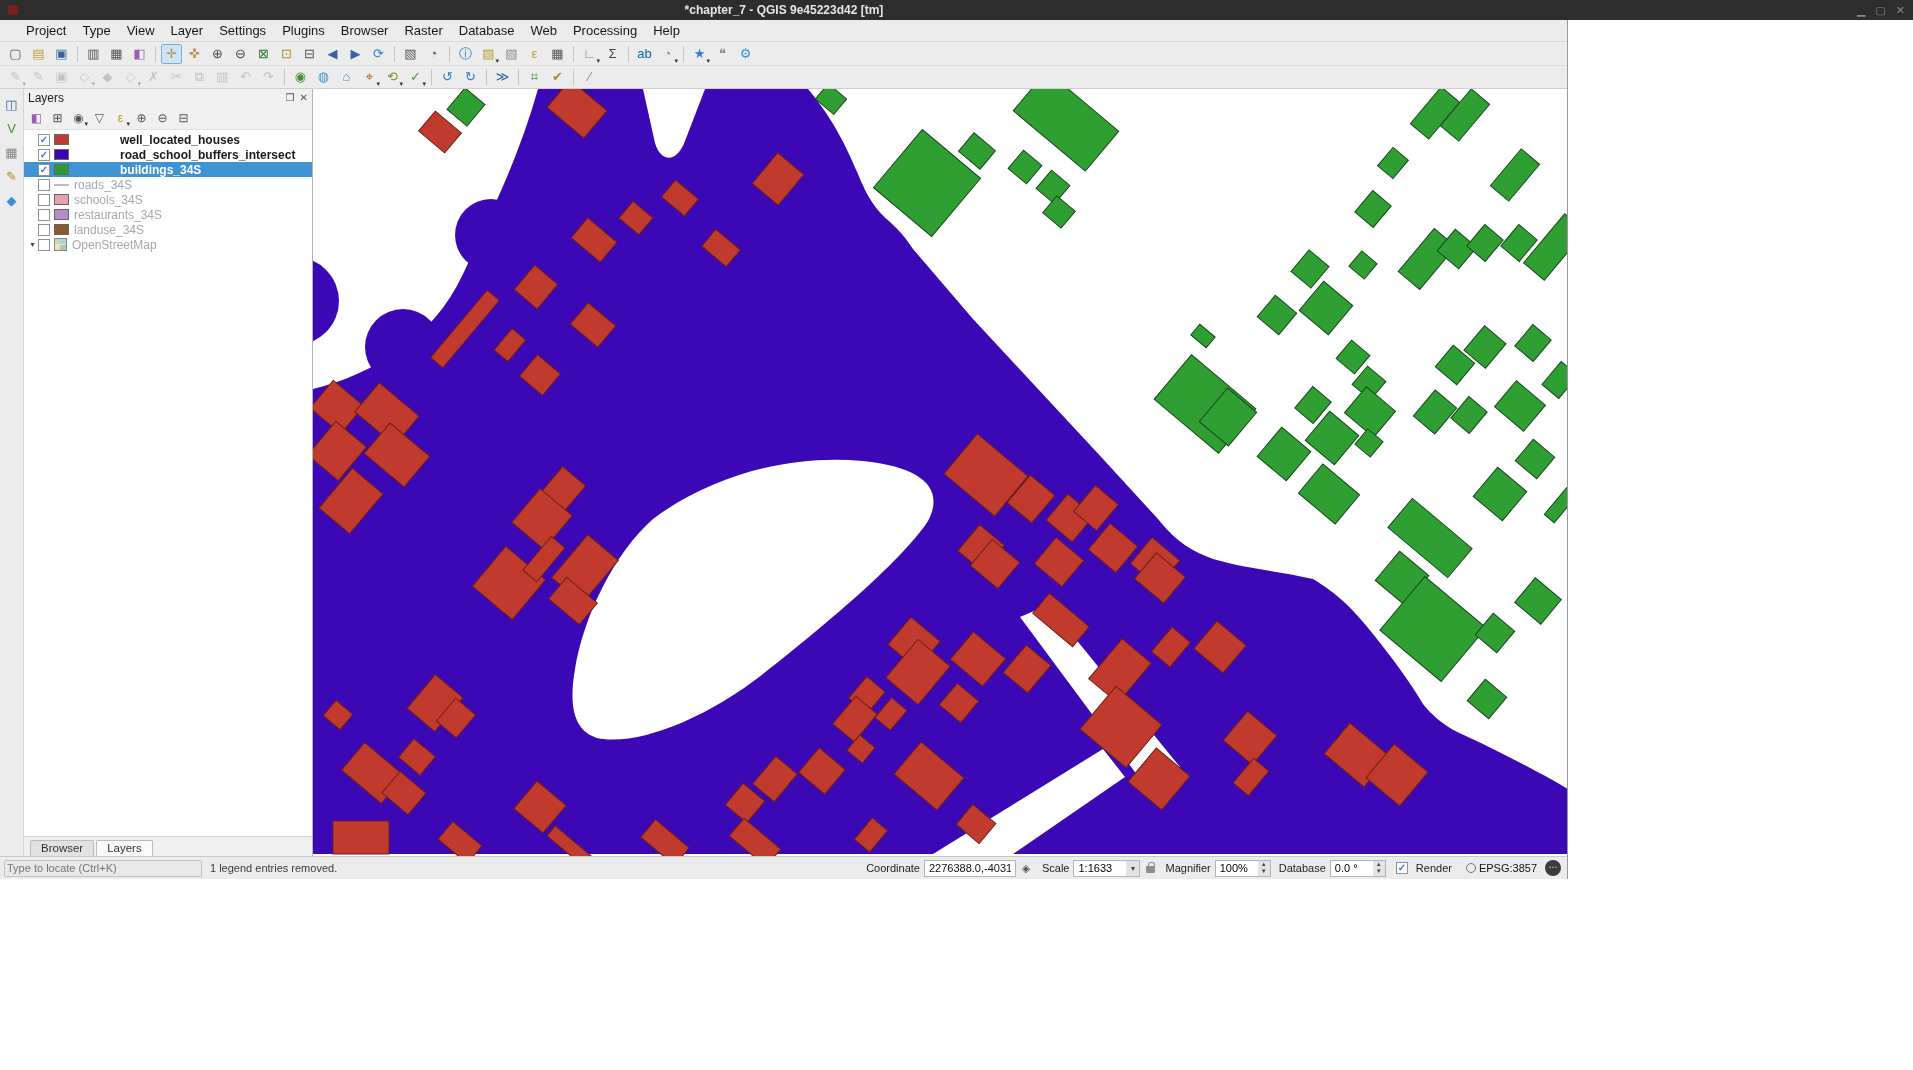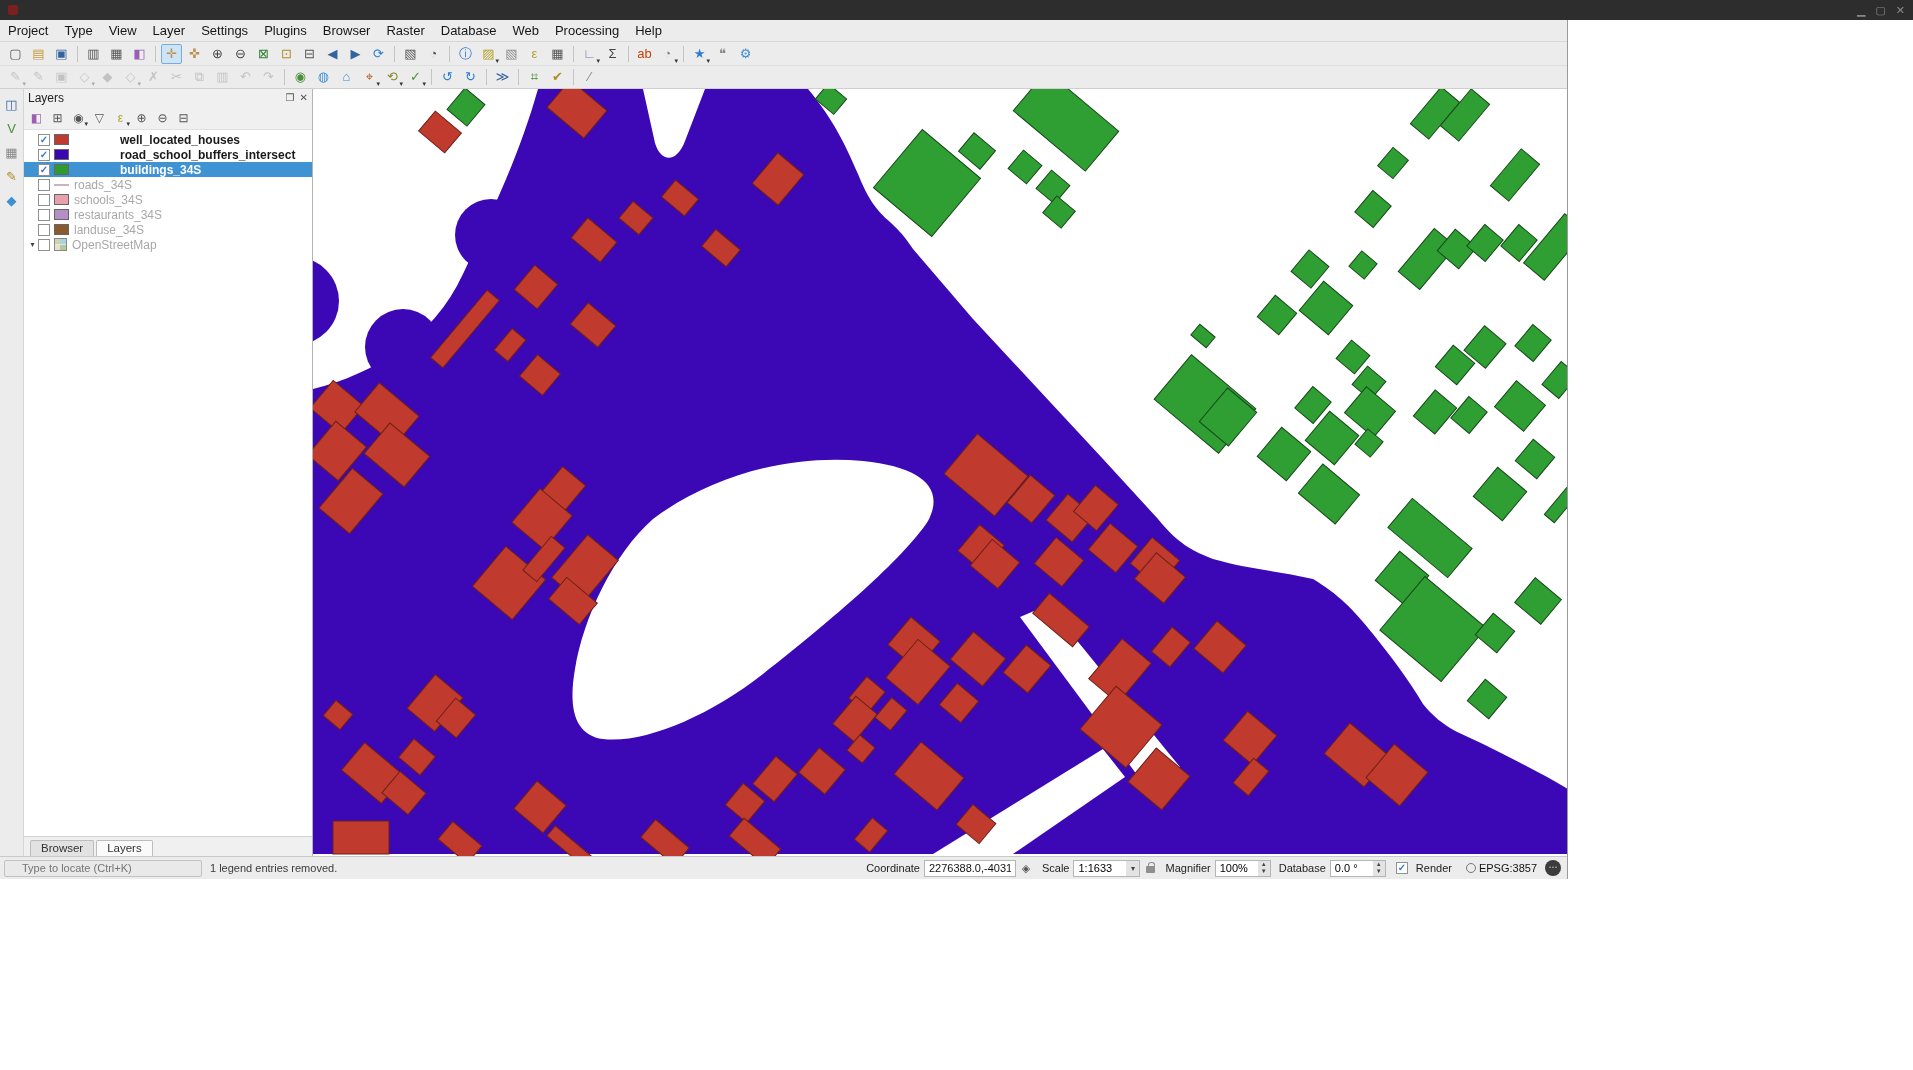--- a/index.html
+++ b/index.html
@@ -9,21 +9,21 @@
   .titlebar { position:absolute; left:0; top:0; width:1913px; height:20px; background:#2d2d2d; }
   .app-dot { position:absolute; left:8px; top:5px; width:10px; height:10px; border-radius:2px; background:#7a2020; }
   .title-text { position:absolute; left:0; top:0; width:1568px; height:20px; line-height:20px; text-align:center;
                 color:#e6e6e6; font-size:12px; font-weight:bold; }
   .win-controls { position:absolute; right:8px; top:2px; height:16px; display:flex; gap:10px; color:#8a8a8a; font-size:11px; line-height:16px; }
 
   
   #qgis-window { position:absolute; left:0; top:20px; width:1568px; height:859px; background:#ececec; border-right:1px solid #9a9a9a; border-bottom:1px solid #9a9a9a; }
 
   .menubar { position:absolute; left:0; top:0; width:100%; height:22px; background:#ececec; border-bottom:1px solid #d8d8d8;
-             display:flex; align-items:center; padding-left:0; }
+             display:flex; align-items:center; padding-left:18px; }
   .menu-item { font-size:13px; color:#161616; padding:0 8px; line-height:21px; cursor:default; }
 
   .toolbar { position:absolute; left:0; width:100%; background:#ececec; display:flex; align-items:center; padding-left:4px; }
   #toolbar1 { top:22px; height:24px; border-bottom:1px solid #dedede; }
   #toolbar2 { top:46px; height:23px; border-bottom:1px solid #cfcfcf; }
   .tbtn { position:relative; width:21px; height:20px; margin:0 1px; border:1px solid transparent; border-radius:2px;
           display:inline-flex; align-items:center; justify-content:center; cursor:default; }
   .tbtn .glyph { font-size:13px; line-height:18px; }
   .tbtn.active { background:#cde4f7; border-color:#7aadd6; }
   .tbtn.disabled { opacity:.35; }
@@ -63,21 +63,21 @@
           border-radius:2px 2px 0 0; cursor:default; }
   .ptab.active { background:#fafafa; }
 
   .map { position:relative; width:1255px; height:767px; background:#fff; overflow:hidden; cursor:default; }
   .map svg { display:block; }
 
   
   .statusbar { position:absolute; left:0; top:836px; width:100%; height:23px; background:#ececec; border-top:1px solid #c9c9c9;
                display:flex; align-items:center; font-size:11px; color:#333; padding:0 6px 0 4px; }
   .locate-input { width:198px; height:17px; border:1px solid #c2c2c2; background:#e9e9e9; font-size:11px; color:#7a7a7a;
-                  padding:0 17px; border-radius:2px; font-family:"Liberation Sans", sans-serif; }
+                  padding:0 2px; border-radius:2px; font-family:"Liberation Sans", sans-serif; }
   .sb-msg { margin-left:8px; color:#3a3a3a; }
   .sb-spacer { flex:1; }
   .sb-label { margin:0 4px 0 8px; color:#222; }
   .sb-input { height:17px; border:1px solid #b5b5b5; background:#fff; font-size:11px; color:#111; padding:0 4px;
               font-family:"Liberation Sans", sans-serif; }
   .coord { width:92px; }
   .combo { display:inline-flex; align-items:center; border:1px solid #b5b5b5; background:#fff; height:17px; }
   .combo input { border:none; width:52px; height:15px; font-size:11px; padding:0 4px; font-family:"Liberation Sans", sans-serif; }
   .combo .combo-arrow { width:13px; height:15px; background:#e3e3e3; color:#444; font-size:8px; text-align:center; line-height:15px; }
   .spin { display:inline-flex; align-items:center; border:1px solid #b5b5b5; background:#fff; height:17px; }
@@ -93,20 +93,21 @@
   .crs-globe { width:10px; height:10px; border-radius:50%; border:1.5px solid #777; display:inline-block; }
   .msgbtn { margin-left:8px; width:16px; height:16px; border-radius:8px; background:#3c3c3c; color:#fff; font-size:9px;
             line-height:15px; text-align:center; display:inline-block; }
   .exbtn { width:16px; height:16px; display:inline-flex; align-items:center; justify-content:center; color:#555; font-size:11px; margin-left:2px; }
 </style>
 </head>
 <body>
 
 <div class="titlebar">
   <span class="app-dot"></span>
+  <span class="title-text">*chapter_7 - QGIS 9e45223d42 [tm]</span>
   <span class="win-controls">
     <span>▁</span>
     <span>▢</span>
     <span>✕</span>
   </span>
 </div>
 
 <div id="qgis-window">
 
   <div class="menubar" id="menubar">
@@ -201,21 +202,21 @@
       <span class="vsep"></span>
       <span class="tbtn">
         <span class="glyph" style="color: rgb(138, 111, 181);">∟</span>
         <span class="dd">▾</span>
       </span>
       <span class="tbtn">
         <span class="glyph" style="color: rgb(68, 68, 68);">Σ</span>
       </span>
       <span class="vsep"></span>
       <span class="tbtn">
-        <span class="glyph" style="color: #c2410c;">ab</span>
+        <span class="glyph" style="color: #0369a1;">ab</span>
       </span>
       <span class="tbtn">
         <span class="glyph" style="color: rgb(136, 136, 136);">◔</span>
         <span class="dd">▾</span>
       </span>
       <span class="vsep"></span>
       <span class="tbtn">
         <span class="glyph" style="color: rgb(46, 125, 209);">★</span>
         <span class="dd">▾</span>
       </span>

